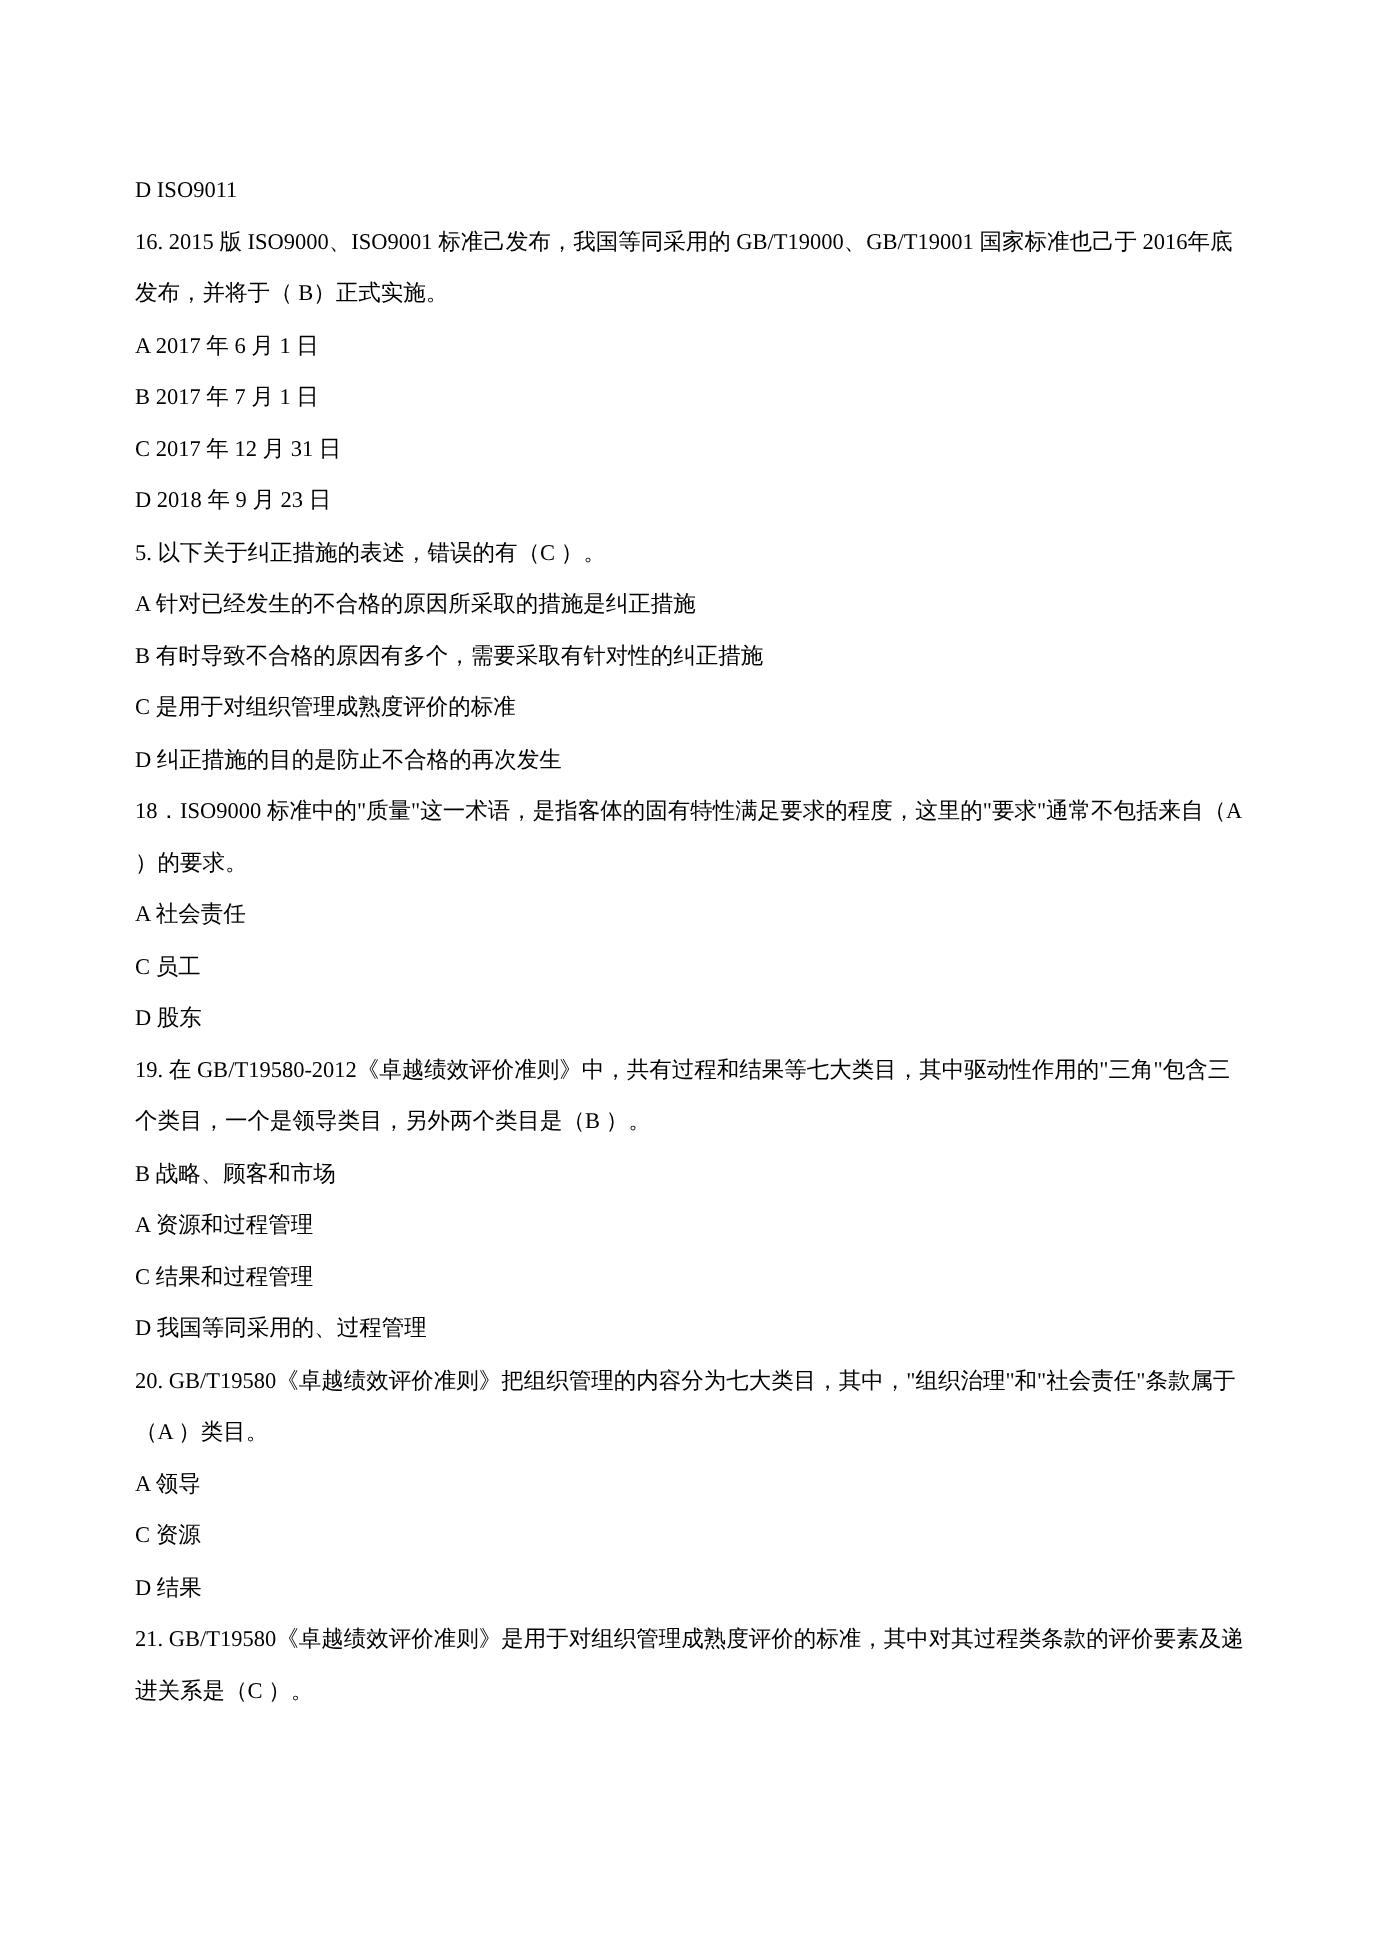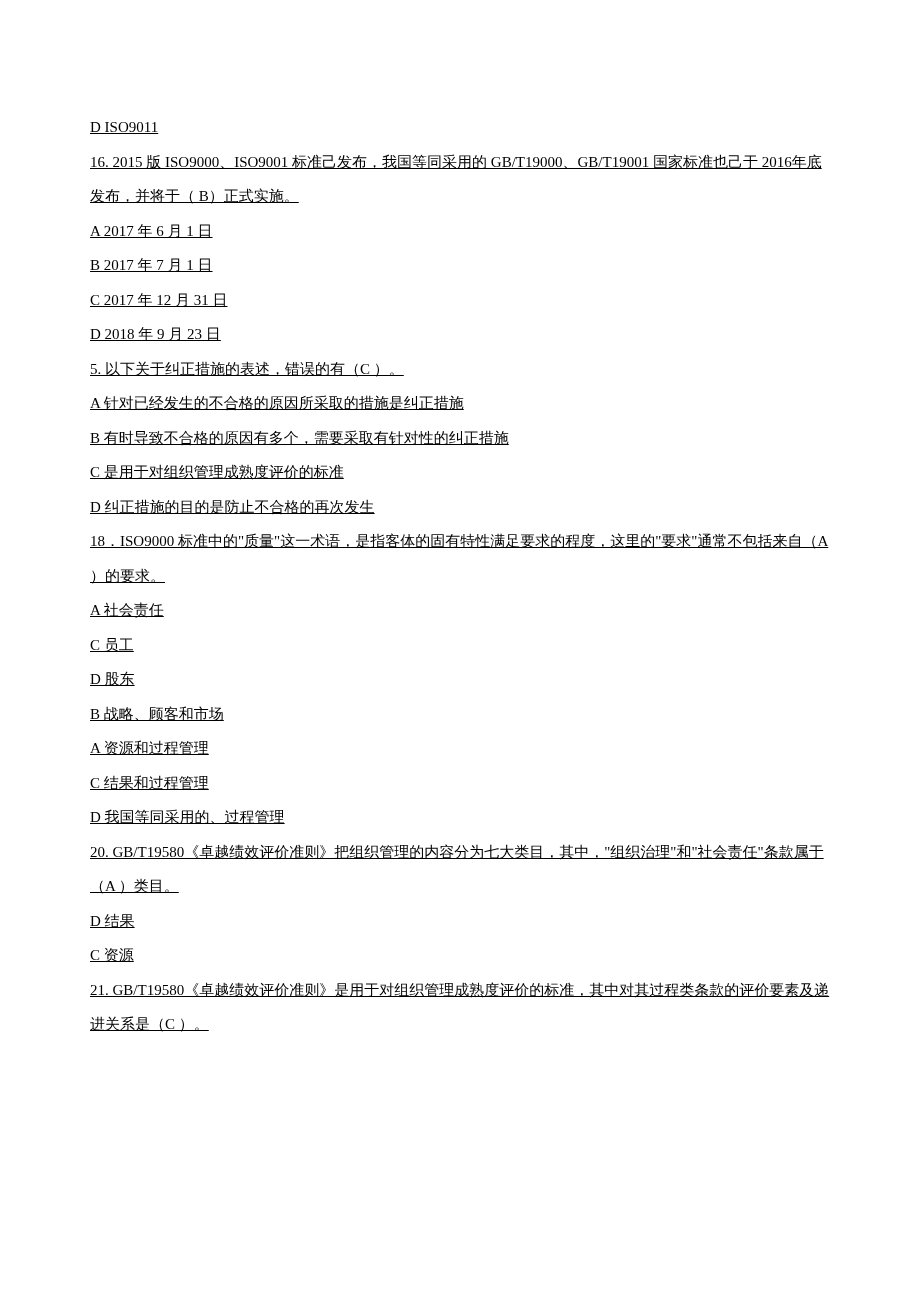--- a/index.html
+++ b/index.html
@@ -12,21 +12,20 @@
       width: 920px;
       min-height: 1302px;
       padding: 110px 90px 60px 90px;
       font-family: "SimSun", "宋体", serif;
       font-size: 15px;
       color: #000000;
       line-height: 2.3;
     }
     .line {
       display: block;
-      text-decoration: underline;
     }
   </style>
 </head>
 <body>
 
 <div class="content">
   <span class="line">D ISO9011</span>
   <span class="line">16. 2015 版 ISO9000、ISO9001 标准己发布，我国等同采用的 GB/T19000、GB/T19001 国家标准也己于 2016年底发布，并将于（ B）正式实施。</span>
   <span class="line">A 2017 年 6 月 1 日</span>
   <span class="line">B 2017 年 7 月 1 日</span>
@@ -34,21 +33,23 @@
   <span class="line">D 2018 年 9 月 23 日</span>
   <span class="line">5. 以下关于纠正措施的表述，错误的有（C ）。</span>
   <span class="line">A 针对已经发生的不合格的原因所采取的措施是纠正措施</span>
   <span class="line">B 有时导致不合格的原因有多个，需要采取有针对性的纠正措施</span>
   <span class="line">C 是用于对组织管理成熟度评价的标准</span>
   <span class="line">D 纠正措施的目的是防止不合格的再次发生</span>
   <span class="line">18．ISO9000 标准中的"质量"这一术语，是指客体的固有特性满足要求的程度，这里的"要求"通常不包括来自（A ）的要求。</span>
   <span class="line">A 社会责任</span>
   <span class="line">C 员工</span>
   <span class="line">D 股东</span>
+  <span class="line">19. 在 GB/T19580-2012《卓越绩效评价准则》中，共有过程和结果等七大类目，其中驱动性作用的"三角"包含三个类目，一个是领导类目，另外两个类目是（B ）。</span>
   <span class="line">B 战略、顾客和市场</span>
   <span class="line">A 资源和过程管理</span>
   <span class="line">C 结果和过程管理</span>
   <span class="line">D 我国等同采用的、过程管理</span>
   <span class="line">20. GB/T19580《卓越绩效评价准则》把组织管理的内容分为七大类目，其中，"组织治理"和"社会责任"条款属于（A ）类目。</span>
+  <span class="line">A 领导</span>
+  <span class="line">C 资源</span>
   <span class="line">D 结果</span>
-  <span class="line">C 资源</span>
   <span class="line">21. GB/T19580《卓越绩效评价准则》是用于对组织管理成熟度评价的标准，其中对其过程类条款的评价要素及递进关系是（C ）。</span>
 </div>
 
 </body></html>

